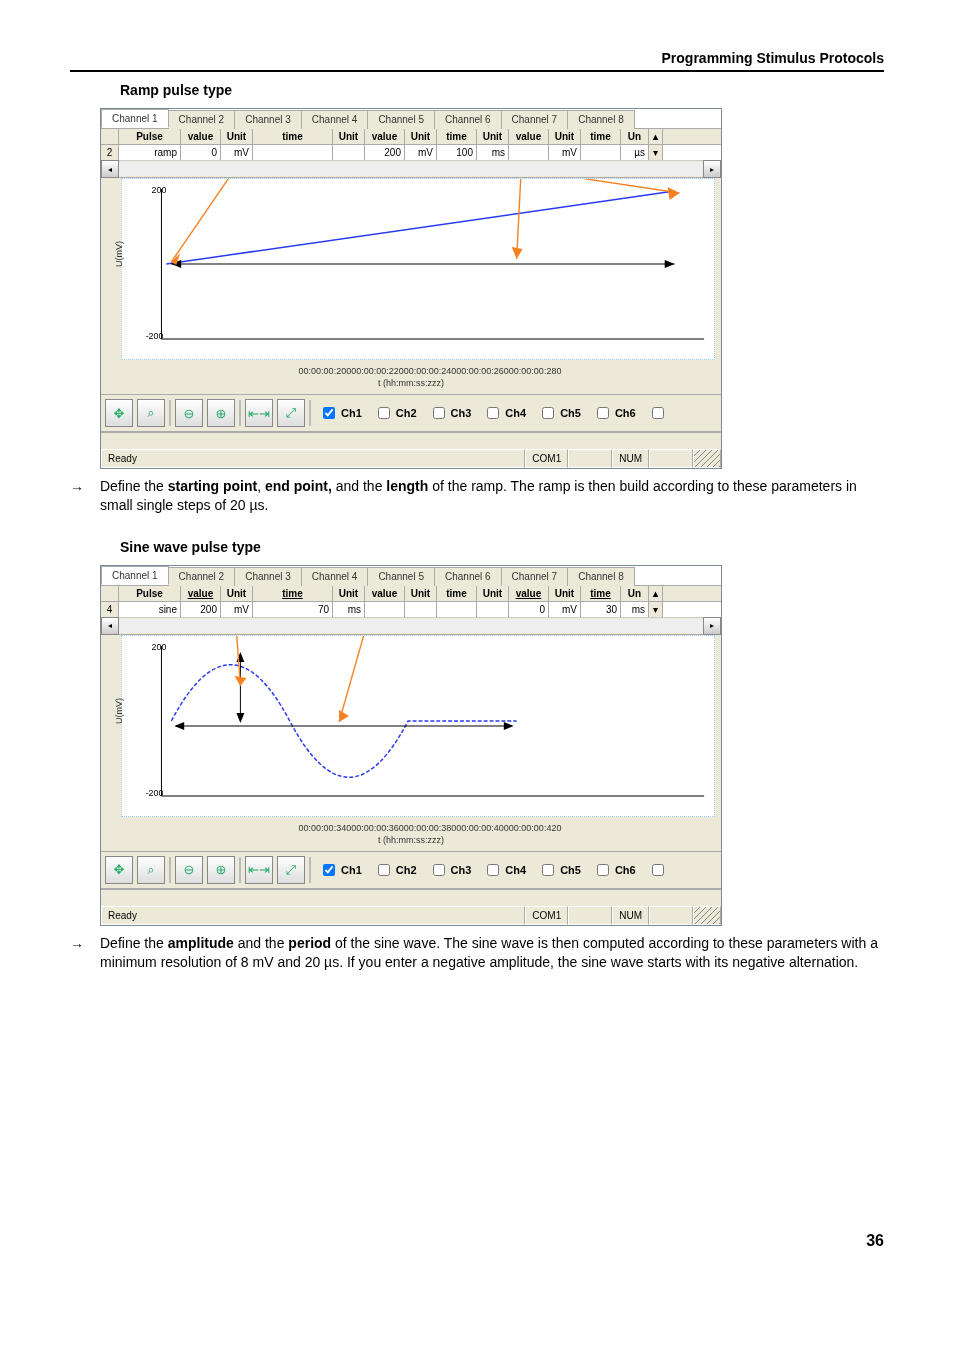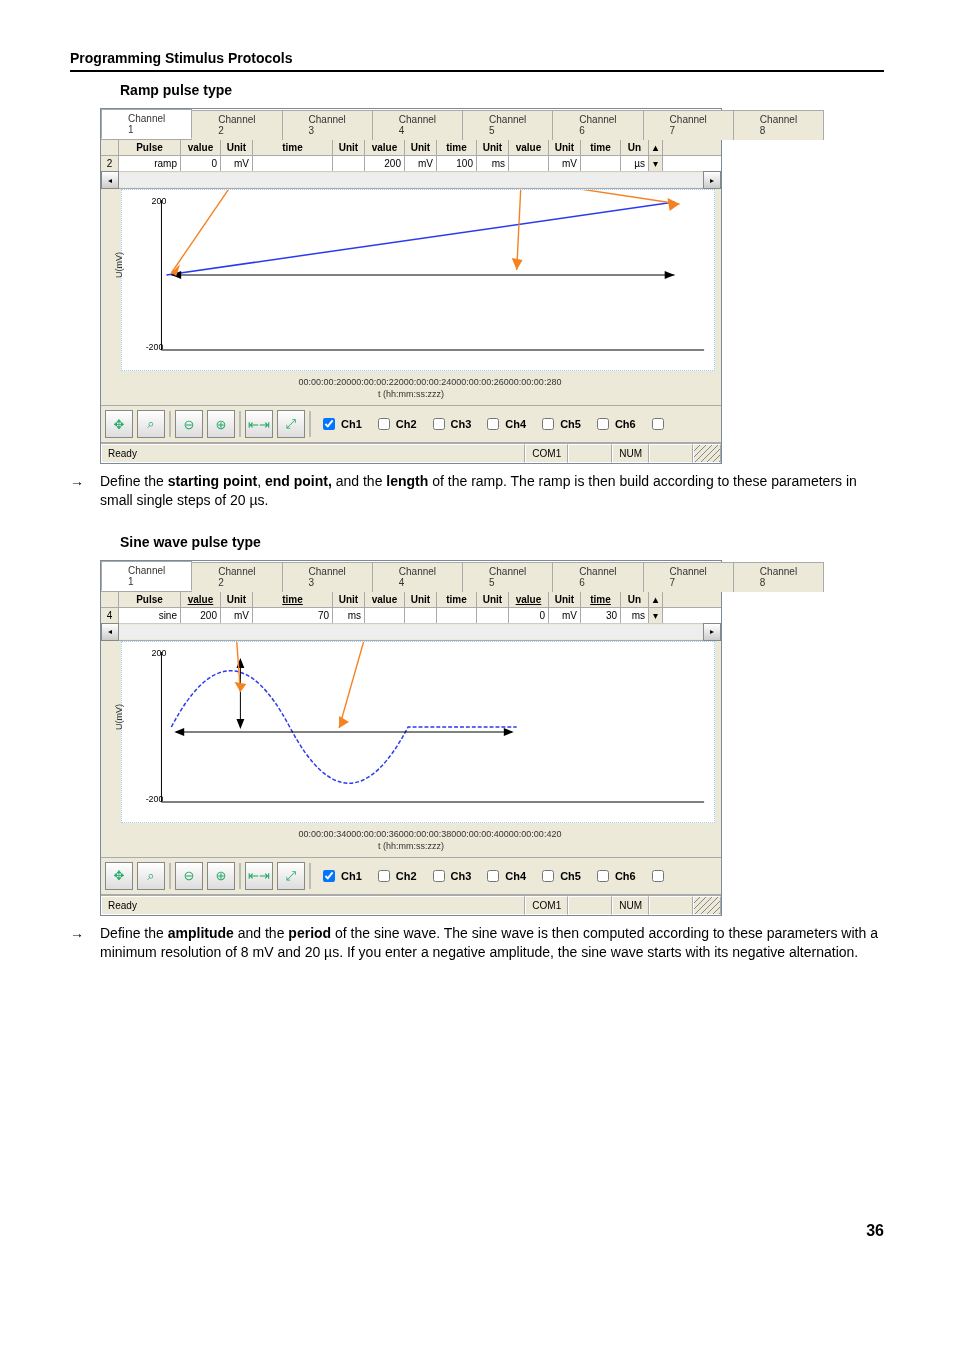--- a/index.html
+++ b/index.html
@@ -6,21 +6,21 @@
     margin: 0;
     background: #fff;
     font-family: "Segoe UI", Arial, sans-serif;
     color: #000;
     width: 954px;
   }
   .page {
     padding: 50px 70px 0 70px;
   }
   .header {
-    text-align: left;
+    text-align: right;
     font-weight: bold;
     font-size: 14px;
     border-bottom: 2px solid #000;
     padding-bottom: 4px;
     margin-bottom: 10px;
   }
   .section-title {
     font-weight: bold;
     font-size: 14px;
     margin: 6px 0 10px 0;
@@ -56,21 +56,21 @@
     background: #ece9d8;
     margin-left: 30px;
     margin-bottom: 6px;
   }
   .tabs {
     display: flex;
     background: #fff;
     border-bottom: 1px solid #aaa;
   }
   .tab {
-    padding: 3px 26px;
+    padding: 3px 10px;
     border: 1px solid #aaa;
     border-bottom: none;
     margin-right: -1px;
     background: #ece9d8;
     color: #333;
     position: relative;
     top: 1px;
   }
   .tab.active {
     background: #fff;
@@ -156,21 +156,21 @@
   .tb-sep { width:2px; height:26px; background:#bbb; }
   .chk {
     display:flex; align-items:center; gap:3px;
     margin: 0 4px; font-weight:bold; font-size:11px;
   }
   .chk input { width:12px; height:12px; }
 
   .statusbar {
     display:flex; background:#ece9d8; border-top:1px solid #aaa; font-size:10px;
   }
-  .statusbar > div { padding:3px 6px; border:1px solid #fff; border-right:1px solid #aaa; }
+  .statusbar > div { padding:3px 6px; border:1px solid #fff; border-right:1px solid #aaa;margin-top:16px; }
   .statusbar .flex { flex:1; }
   .statusbar .grip {
     width:14px; background:
       linear-gradient(135deg,transparent 50%,#888 50%,#888 55%,transparent 55%) 0 0/6px 6px,
       #ece9d8;
   }
 
   .callout {
     stroke: #f58220;
     stroke-width: 1.4;

